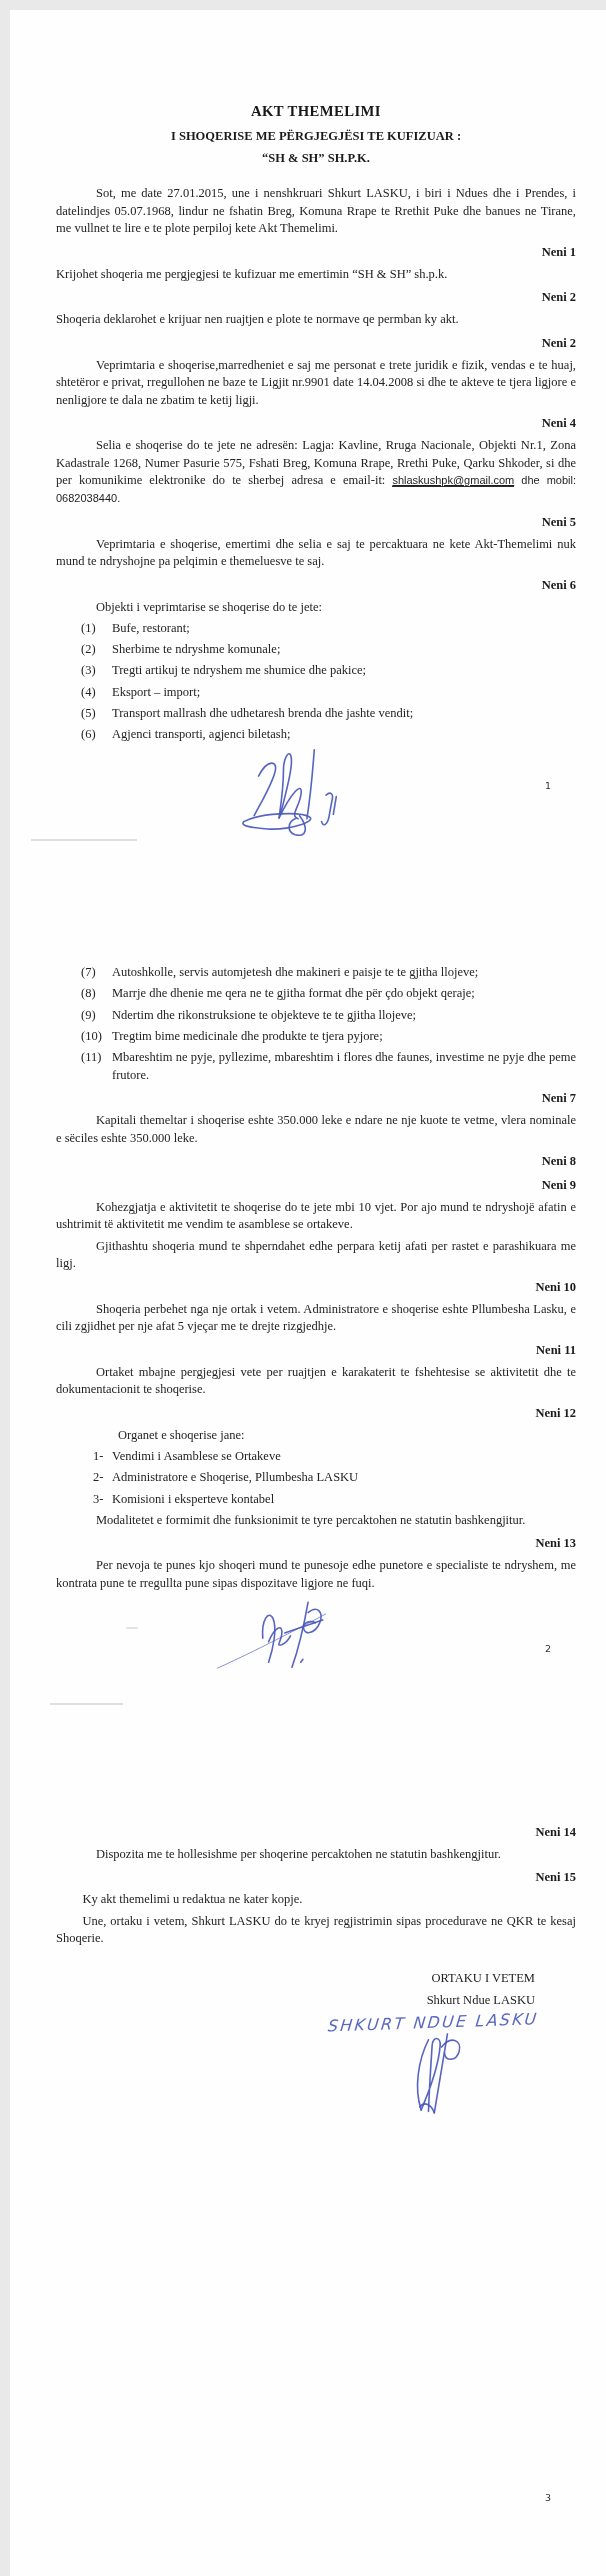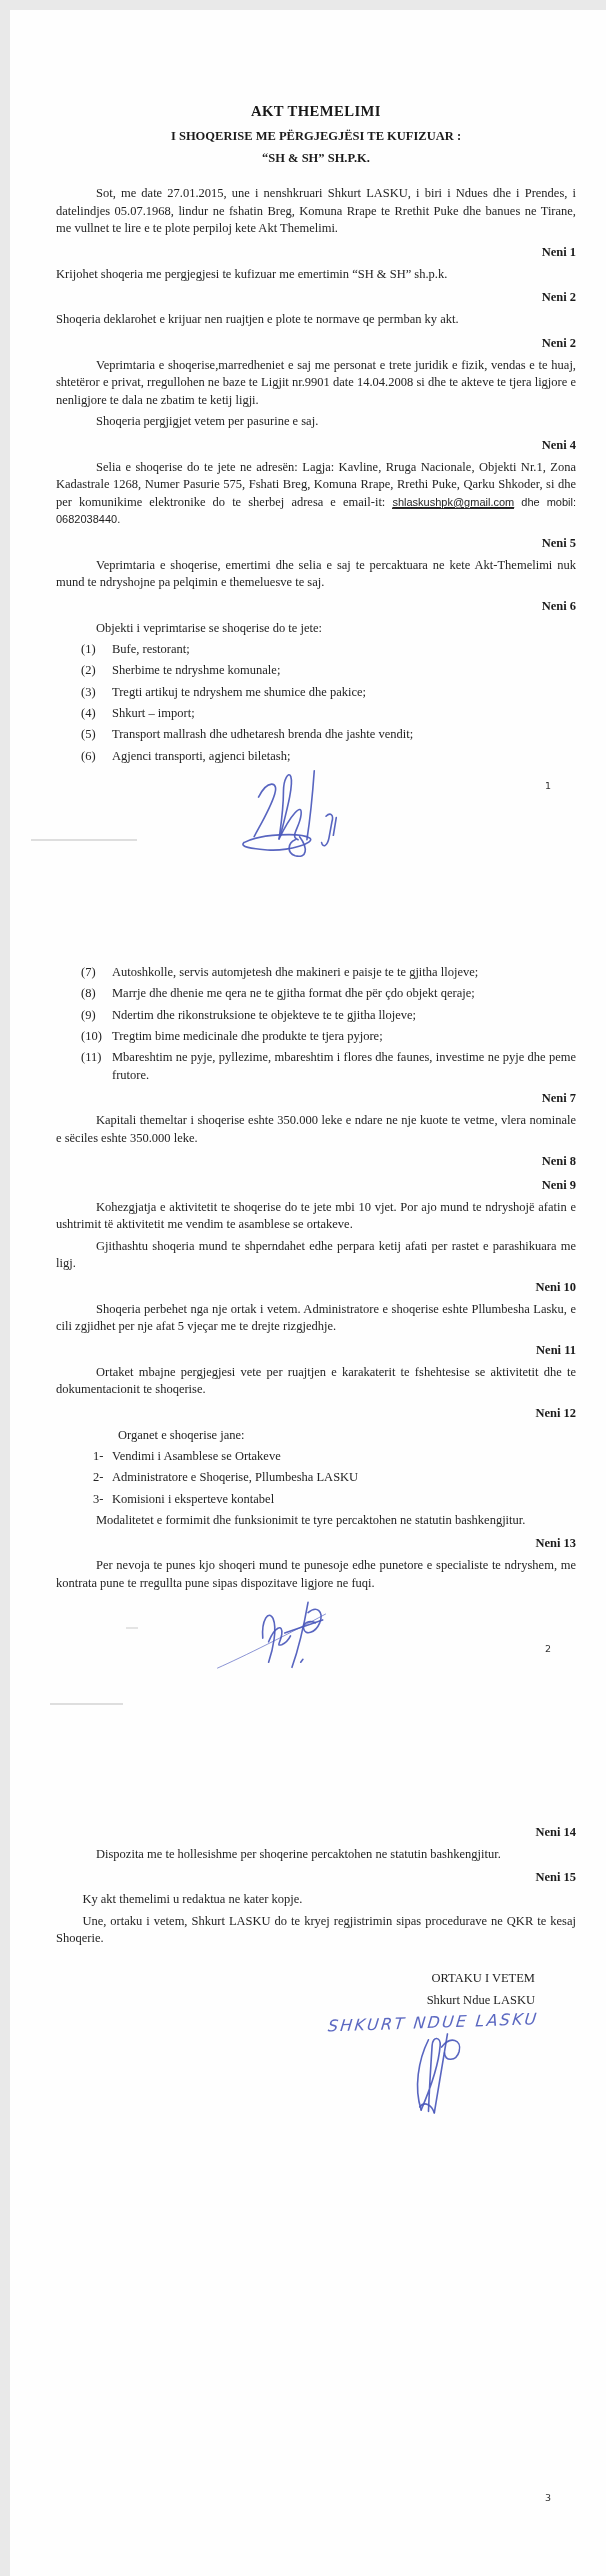--- a/index.html
+++ b/index.html
@@ -62,21 +62,20 @@
     <p class="p ind">Sot, me date 27.01.2015, une i nenshkruari Shkurt LASKU, i biri i Ndues dhe i Prendes, i datelindjes 05.07.1968, lindur ne fshatin Breg, Komuna Rrape te Rrethit Puke dhe banues ne Tirane, me vullnet te lire e te plote perpiloj kete Akt Themelimi.</p>
 
     <h2 class="neni">Neni 1</h2>
     <p class="p">Krijohet shoqeria me pergjegjesi te kufizuar me emertimin “SH &amp; SH” sh.p.k.</p>
 
     <h2 class="neni">Neni 2</h2>
     <p class="p">Shoqeria deklarohet e krijuar nen ruajtjen e plote te normave qe permban ky akt.</p>
 
     <h2 class="neni">Neni 2</h2>
     <p class="p ind">Veprimtaria e shoqerise,marredheniet e saj me personat e trete juridik e fizik, vendas e te huaj, shtetëror e privat, rregullohen ne baze te Ligjit nr.9901 date 14.04.2008 si dhe te akteve te tjera ligjore e nenligjore te dala ne zbatim te ketij ligji.</p>
-    <p class="p ind">Shoqeria pergjigjet vetem per pasurine e saj.</p>
 
     <h2 class="neni">Neni 4</h2>
     <p class="p ind"><span>Selia e shoqerise do te jete ne adresën: Lagja: Kavline, Rruga Nacionale, Objekti Nr.1, Zona Kadastrale 1268, Numer Pasurie 575, Fshati Breg, Komuna Rrape, Rrethi Puke, Qarku Shkoder, si dhe per komunikime elektronike do te sherbej adresa e email-it:</span> <span class="email">shlaskushpk@gmail.com</span> <span class="sans">dhe mobil: 0682038440.</span></p>
 
     <h2 class="neni">Neni 5</h2>
     <p class="p ind">Veprimtaria e shoqerise, emertimi dhe selia e saj te percaktuara ne kete Akt-Themelimi nuk mund te ndryshojne pa pelqimin e themeluesve te saj.</p>
 
     <h2 class="neni">Neni 6</h2>
     <p class="p ind">Objekti i veprimtarise se shoqerise do te jete:</p>
 
@@ -87,21 +86,21 @@
     <div class="li">
         <span class="num">(2)</span>
         <span class="txt">Sherbime te ndryshme komunale;</span>
       </div>
     <div class="li">
         <span class="num">(3)</span>
         <span class="txt">Tregti artikuj te ndryshem me shumice dhe pakice;</span>
       </div>
     <div class="li">
         <span class="num">(4)</span>
-        <span class="txt">Shkurt – import;</span>
+        <span class="txt">Eksport – import;</span>
       </div>
     <div class="li">
         <span class="num">(5)</span>
         <span class="txt">Transport mallrash dhe udhetaresh brenda dhe jashte vendit;</span>
       </div>
     <div class="li">
         <span class="num">(6)</span>
         <span class="txt">Agjenci transporti, agjenci biletash;</span>
       </div>
 

